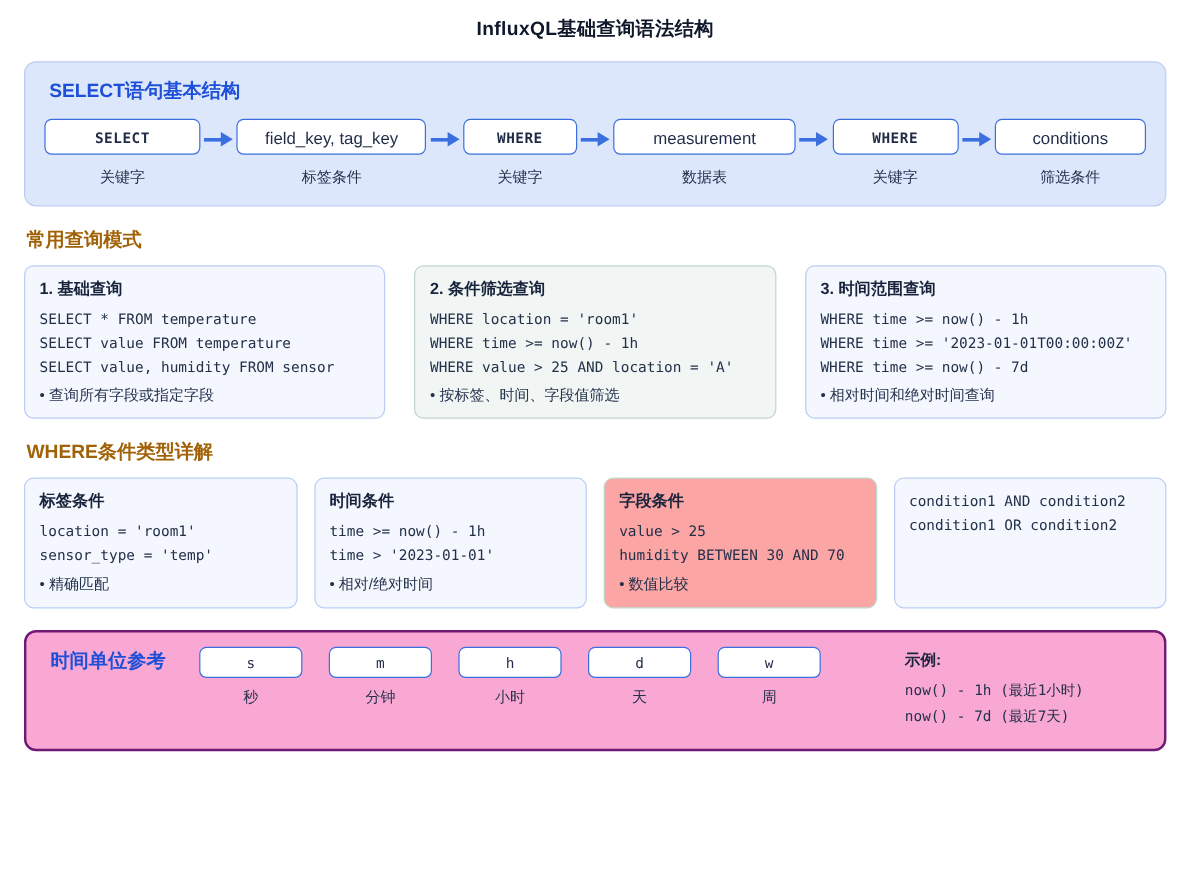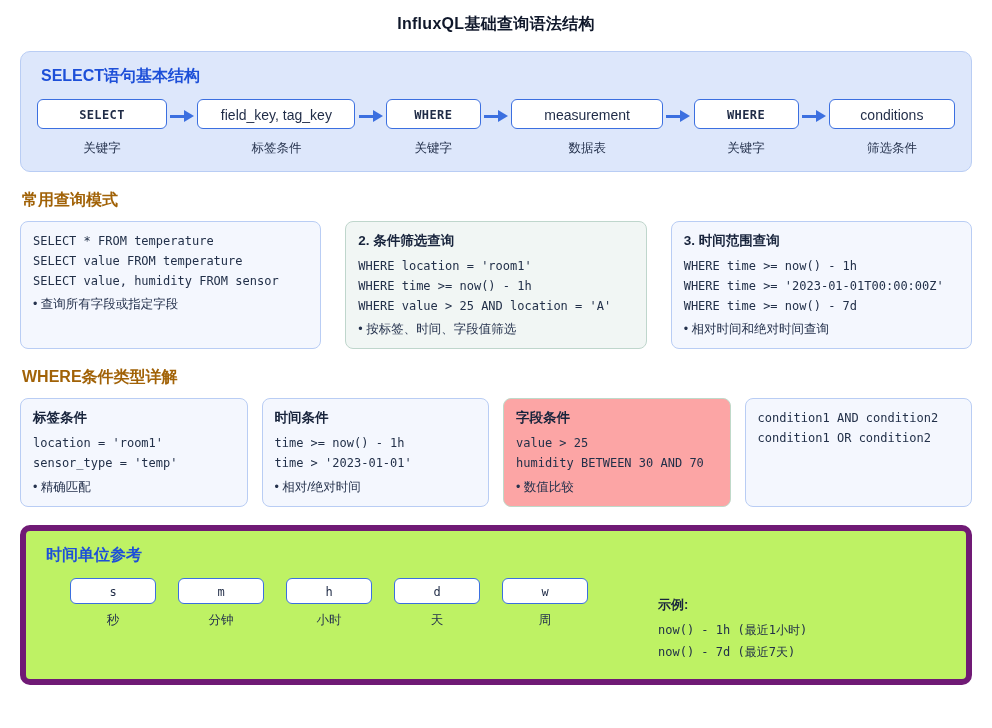--- a/index.html
+++ b/index.html
@@ -165,26 +165,26 @@
     border: 1px solid #b9cdf4;
     border-radius: 8px;
     background: #f4f7fe;
     padding: 10px 12px;
     box-sizing: border-box;
   }
   .wcard.green { background: #fca5a5; border-color: #bfd9c9; }
 
   
   .time-panel {
-    background: #bef264;
-    border: 6px solid #701a75;
+    background: #f9a8d4;
+    border: 2px solid #701a75;
     border-radius: 10px;
     padding: 12px 16px 16px 16px;
     display: flex;
-    flex-direction: column;
+    flex-direction: row;
   }
   .time-panel-title {
     font-size: 16px;
     font-weight: bold;
     color: #1d4fd8;
     margin: 2px 0 12px 4px;
   }
   .time-body {
     display: flex;
     align-items: flex-start;
@@ -214,21 +214,21 @@
     color: #1f2b46;
     box-sizing: border-box;
   }
   .unit-caption {
     font-size: 12.5px;
     margin-top: 8px;
     color: #25324d;
   }
   .example {
     margin-left: 70px;
-    margin-top: 18px;
+    margin-top: 2px;
   }
   .example-title {
     font-size: 13px;
     font-weight: bold;
     color: #18243c;
     margin-bottom: 6px;
   }
   .example-line {
     font-family: "DejaVu Sans Mono", monospace;
     font-size: 12px;
@@ -281,20 +281,21 @@
         <div class="flow-box w-cond">conditions</div>
         <div class="flow-caption">筛选条件</div>
       </div>
 
     </div>
   </div>
 
   <div class="section-title">常用查询模式</div>
   <div class="cards-row">
     <div class="card">
+      <div class="card-title">1. 基础查询</div>
       <div class="code">SELECT * FROM temperature
 SELECT value FROM temperature
 SELECT value, humidity FROM sensor</div>
       <div class="note">• 查询所有字段或指定字段</div>
     </div>
     <div class="card alt">
       <div class="card-title">2. 条件筛选查询</div>
       <div class="code">WHERE location = 'room1'
 WHERE time &gt;= now() - 1h
 WHERE value &gt; 25 AND location = 'A'</div>

